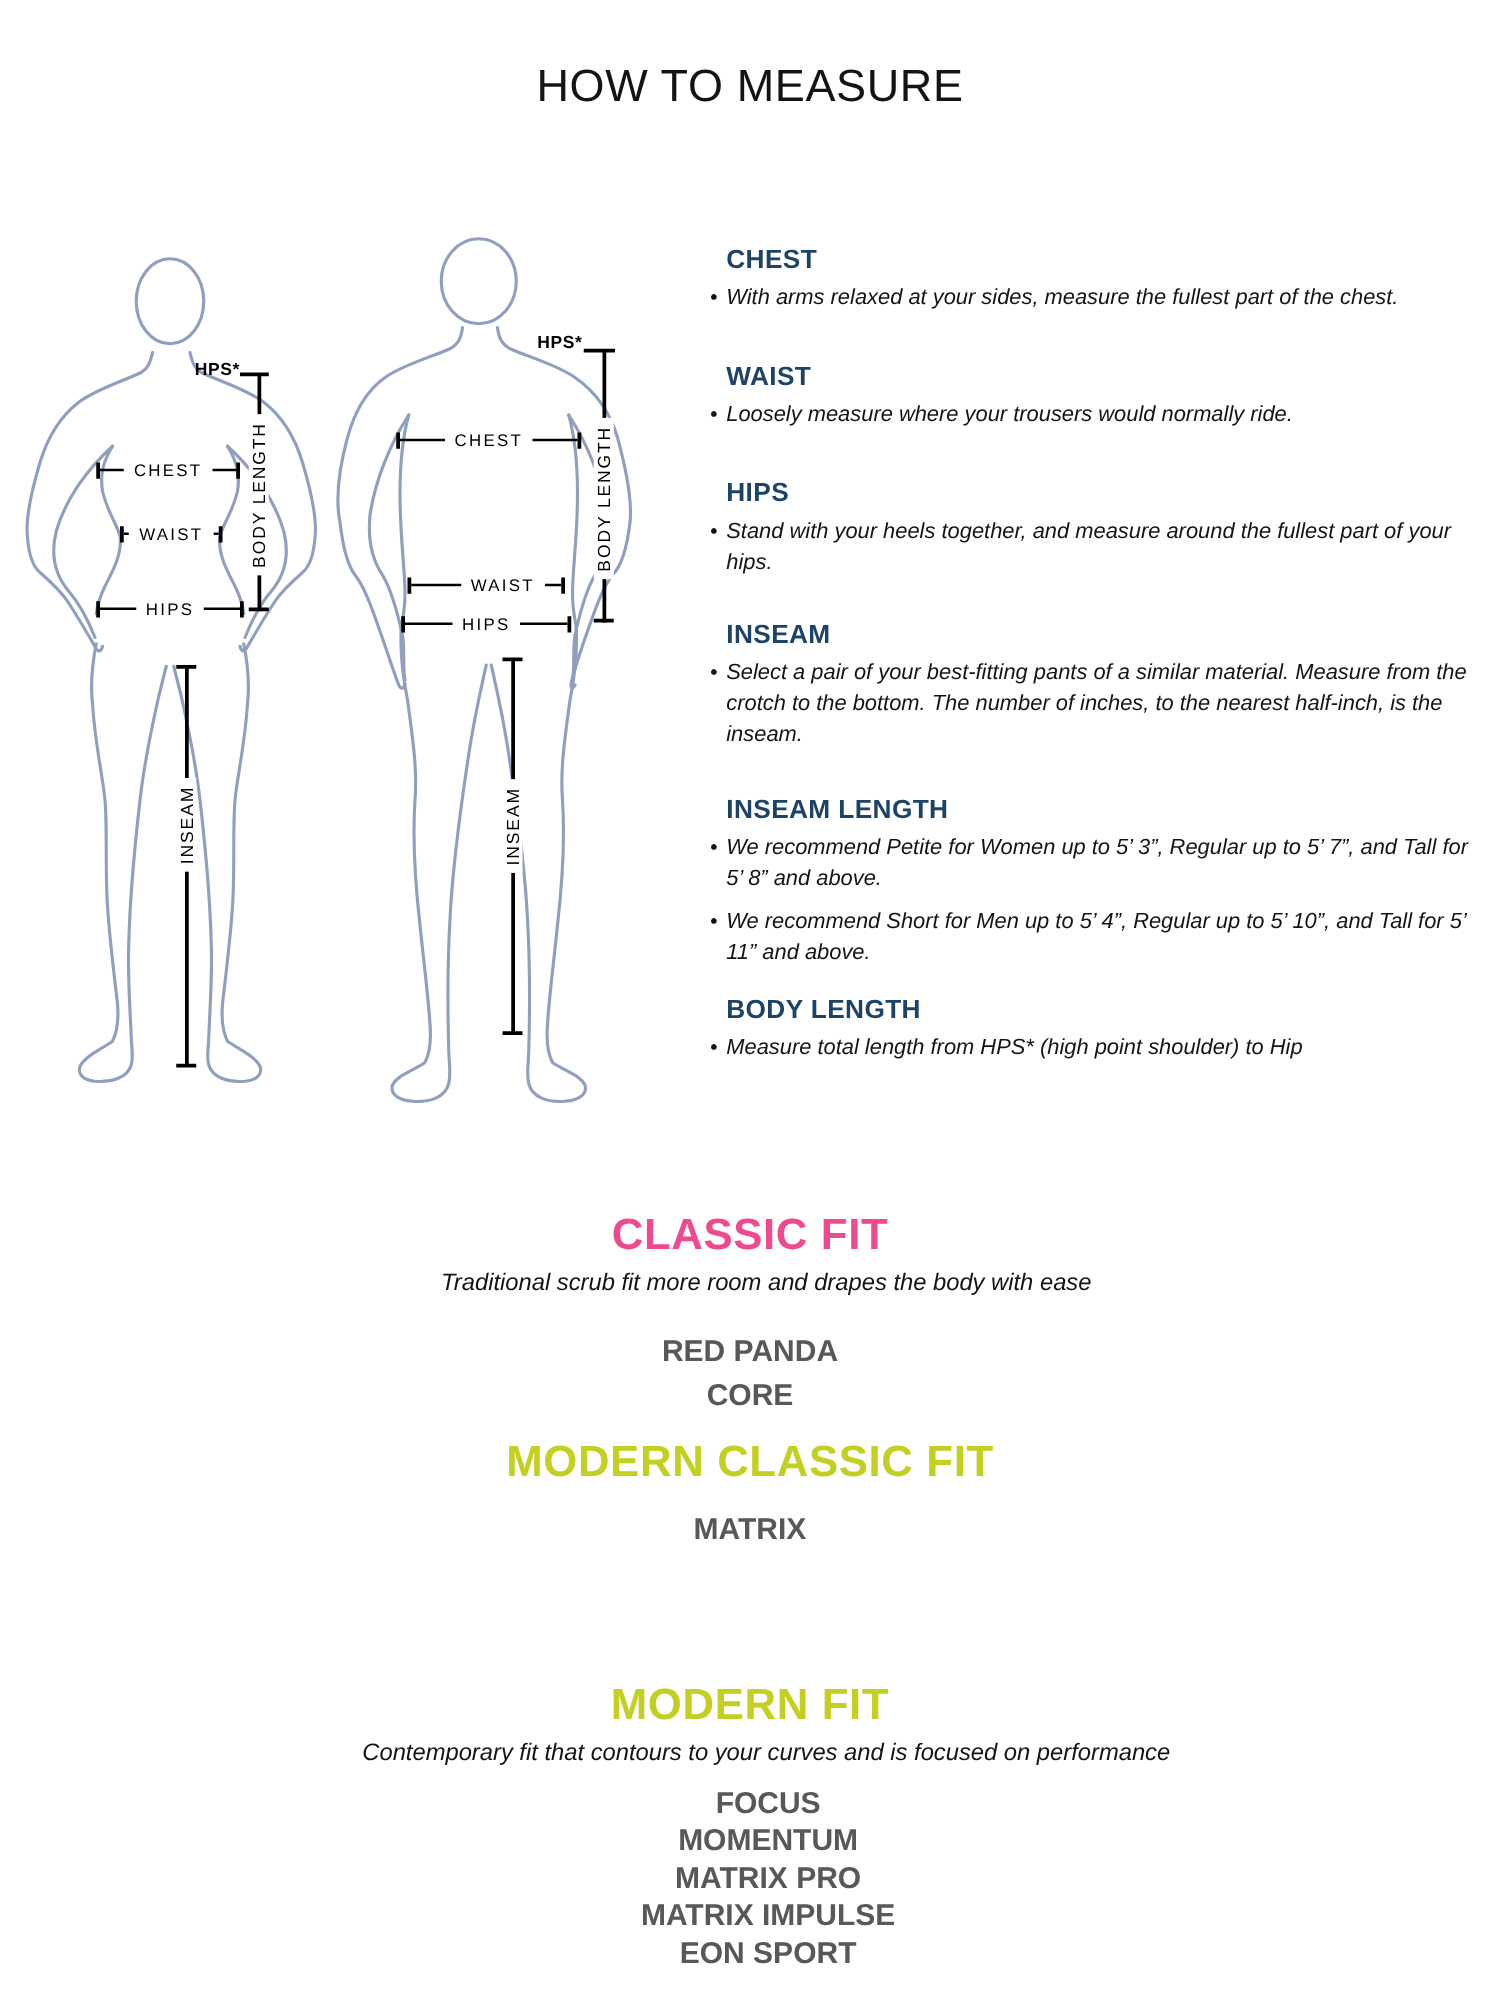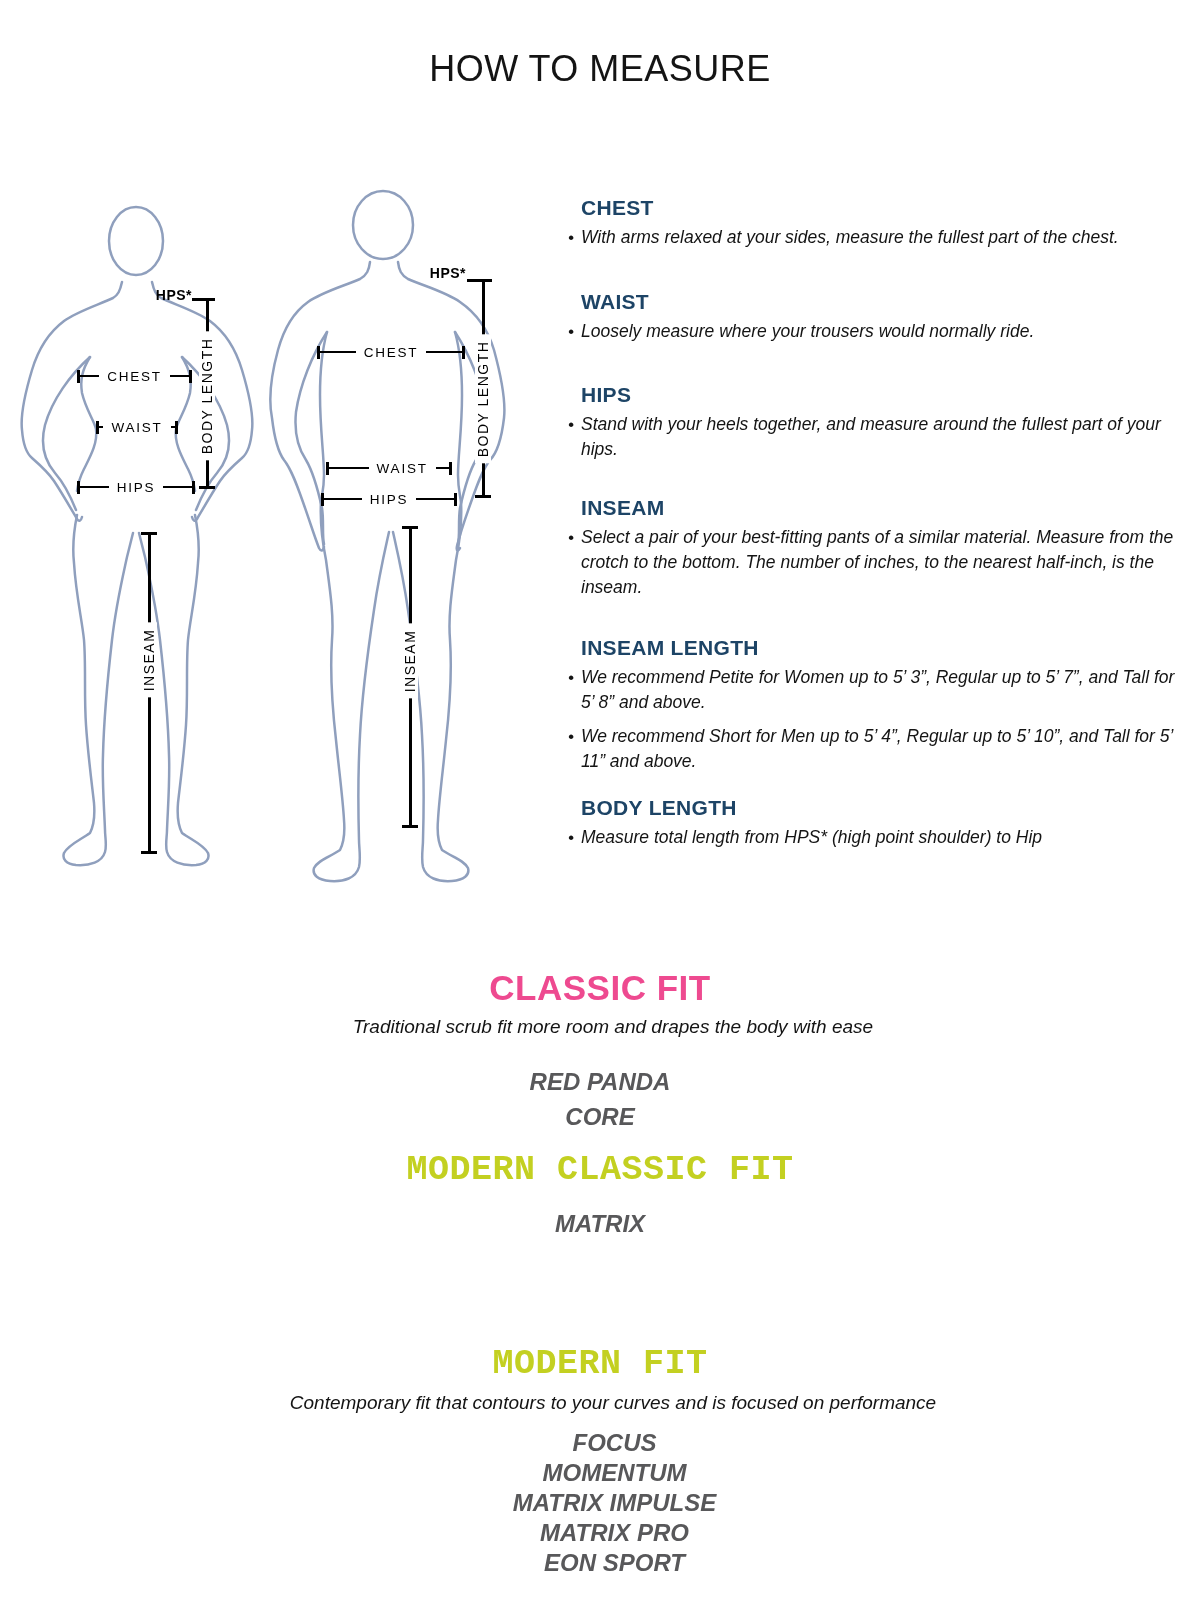--- a/index.html
+++ b/index.html
@@ -39,25 +39,25 @@
   .bullet .dot{flex:0 0 13px;font-size:17px;font-style:italic;color:#141414;
                line-height:25px;}
   .bullet .btext{font-size:17.5px;font-style:italic;color:#141414;
                  line-height:25px;}
 
   
   .fit-block{position:absolute;left:0;width:100%;text-align:center;}
   .fit-name{font-size:35px;font-weight:700;letter-spacing:0.5px;
             line-height:40px;margin:0;}
   .fit-name.pink{color:#ee4a90;}
-  .fit-name.green{color:#c3d021;font-family:Liberation Mono, monospace;}
+  .fit-name.green{color:#c3d021;}
   .fit-desc{font-size:19px;font-style:italic;color:#141414;line-height:26px;
             margin-top:6px;padding-left:26px;}
   .fit-lines{margin-top:24px;}
-  .fit-line{font-size:24px;font-weight:700;color:#58585a;line-height:35px;font-style:italic;}
+  .fit-line{font-size:24px;font-weight:700;color:#58585a;line-height:35px;}
   .fit-block.tight .fit-lines{margin-top:12px;}
   .fit-block.tight .fit-line{line-height:30px;padding-left:29px;}
   .fit-block.mid .fit-lines{margin-top:16px;text-align:center;}
 </style>
 </head>
 <body>
 
 <div class="page">
 
   <div class="title">HOW TO MEASURE</div>
@@ -214,19 +214,19 @@
       <div class="fit-line">MATRIX</div>
     </div>
   </div>
 
   <div class="fit-block tight" style="top:1344px">
     <div class="fit-name green">MODERN FIT</div>
     <div class="fit-desc">Contemporary fit that contours to your curves and is focused on performance</div>
     <div class="fit-lines">
       <div class="fit-line">FOCUS</div>
       <div class="fit-line">MOMENTUM</div>
+      <div class="fit-line">MATRIX PRO</div>
       <div class="fit-line">MATRIX IMPULSE</div>
-      <div class="fit-line">MATRIX PRO</div>
       <div class="fit-line">EON SPORT</div>
     </div>
   </div>
 
 </div>
 
 </body></html>

